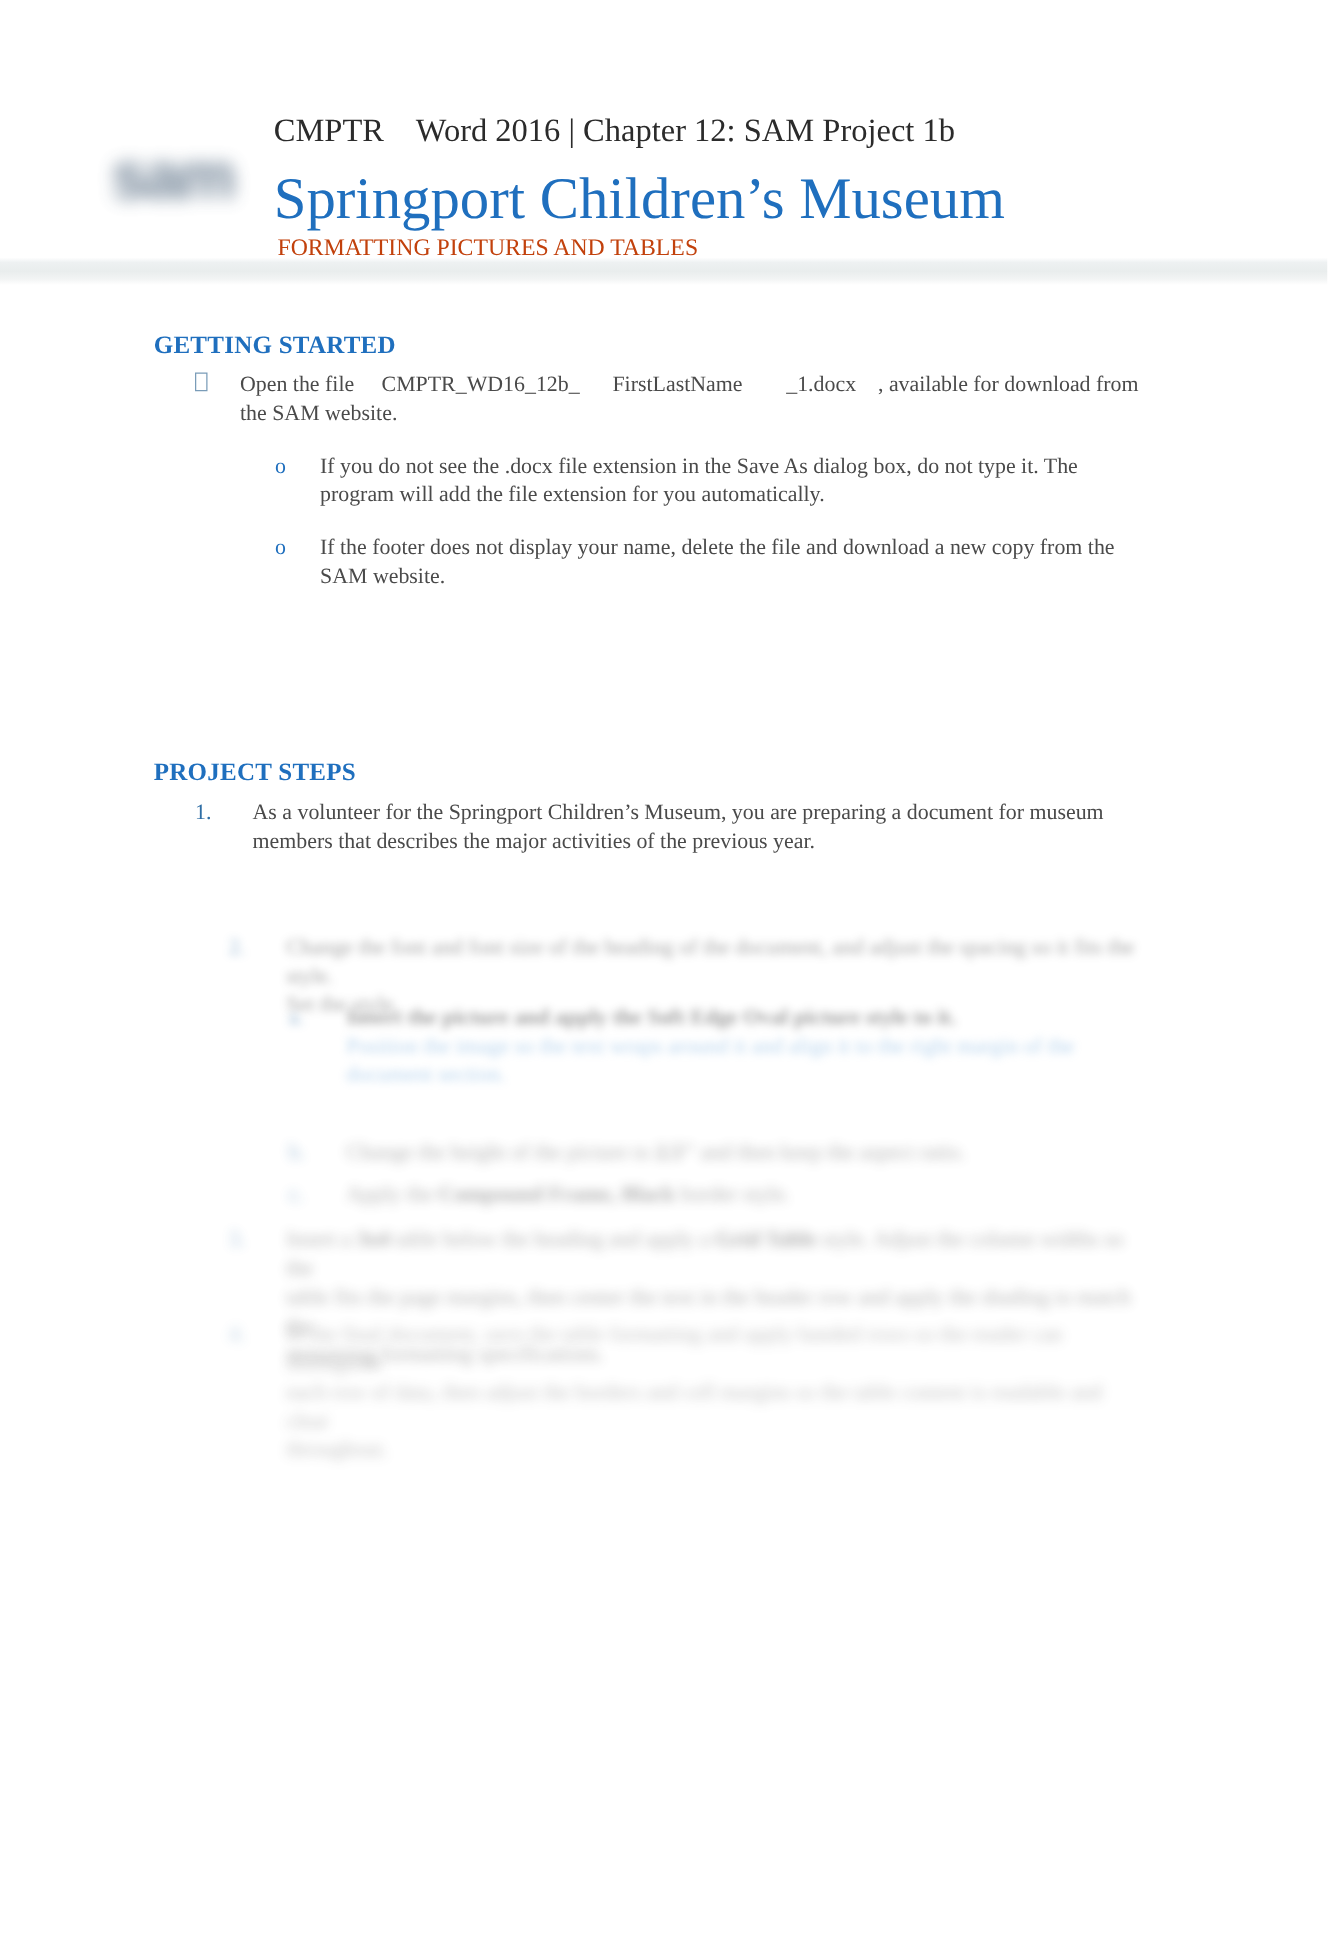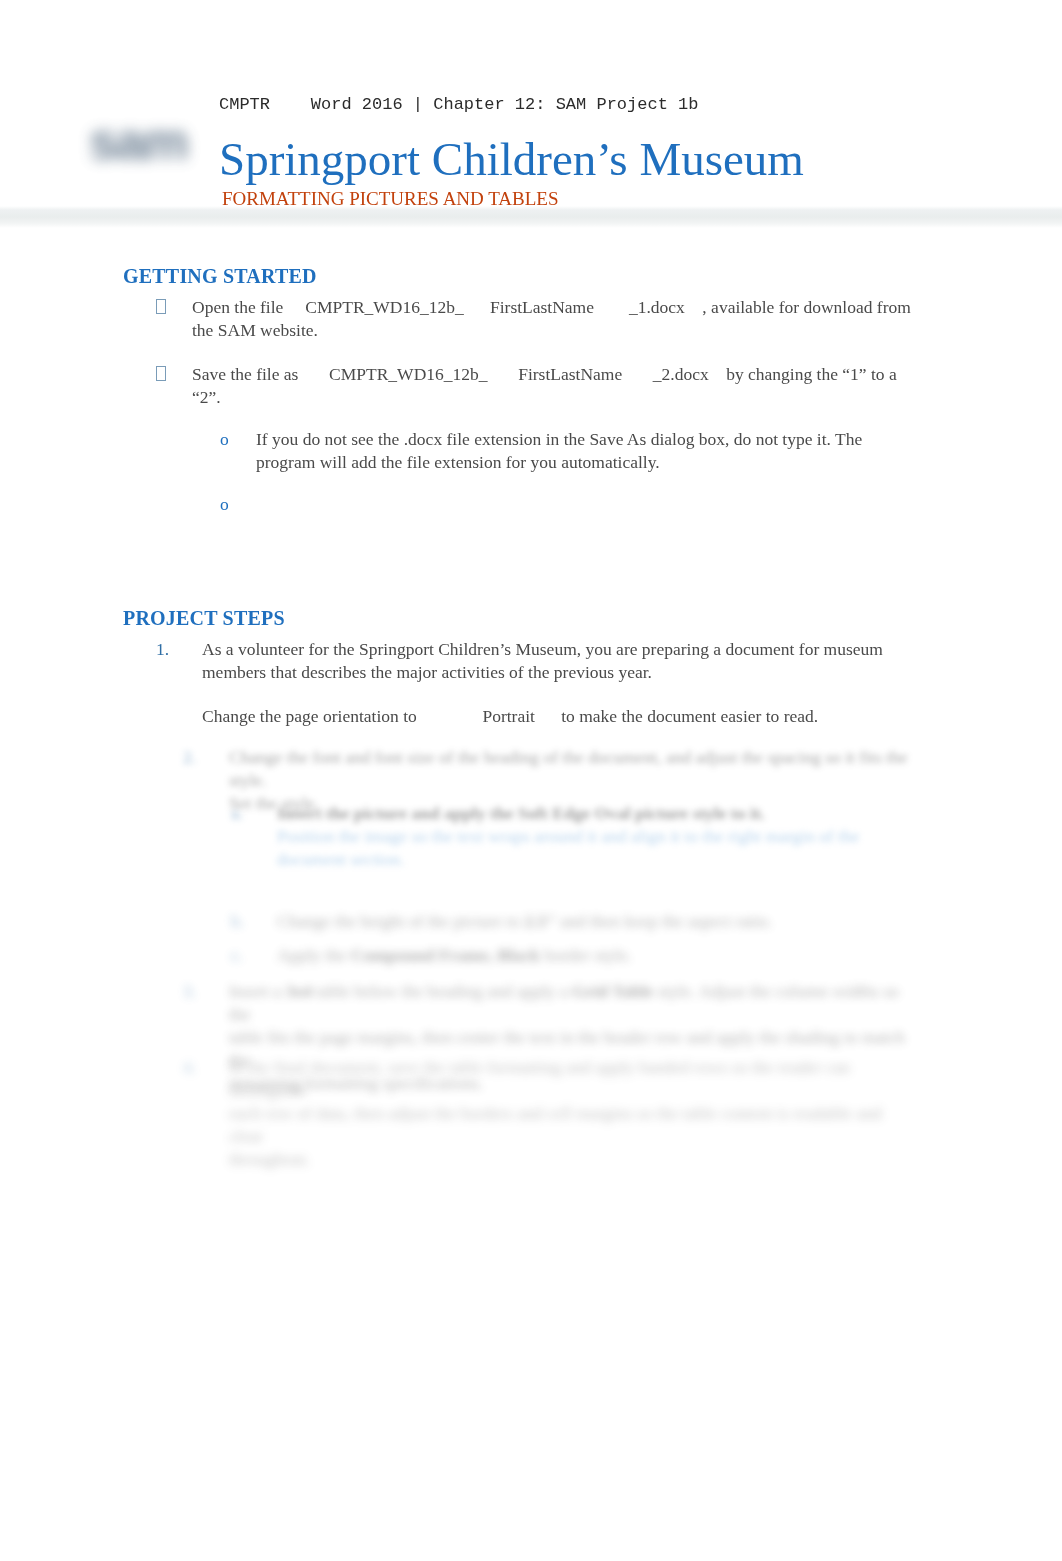--- a/index.html
+++ b/index.html
@@ -43,25 +43,24 @@
     line-height: 66px;
     text-align: center;
   }
   .header-text {
     position: absolute;
     left: 219px;
     top: 90px;
     width: 760px;
   }
   .header-line1 {
-    font-size: 17px;
+    font-size: 26px;
     color: #2b2b2b;
     line-height: 30px;
     white-space: pre;
-    font-family: Liberation Mono, monospace;
   }
   .header-title {
     font-size: 47px;
     color: #1f6fbe;
     line-height: 48px;
     margin-top: 15px;
     white-space: pre;
   }
   .header-subtitle {
     font-size: 19px;
@@ -186,48 +185,42 @@
 
   <h2 class="section-heading" id="sec-getting-started">GETTING STARTED</h2>
 
   <div class="list-block" style="left:123px; top:64px; width:790px;">
 
     <div class="li lvl1" style="margin-top:0;">
       <span class="marker"><span class="tofu"></span></span>
       <span class="body-text">Open the file     CMPTR_WD16_12b_      FirstLastName        _1.docx    , available for download from the SAM website.</span>
     </div>
 
-    <div class="li lvl1" style="margin-top:21px;">
-      <span class="marker"><span class="tofu"></span></span>
-      <span class="body-text">Save the file as       CMPTR_WD16_12b_       FirstLastName       _2.docx    by changing the “1” to a “2”.</span>
-    </div>
 
     <div class="li lvl2" style="margin-top:19px;">
       <span class="marker o-marker">o</span>
       <span class="body-text">If you do not see the .docx file extension in the Save As dialog box, do not type it. The program will add the file extension for you automatically.</span>
     </div>
 
 
     <div class="li lvl2" style="margin-top:19px;">
       <span class="marker o-marker">o</span>
+      <span class="body-text">If the footer does not display your name, delete the file and download a new copy from the SAM website.</span>
     </div>
   </div>
 
   <h2 class="section-heading" id="sec-project-steps">PROJECT STEPS</h2>
 
   <div class="list-block" style="left:123px; top:406px; width:790px;">
 
     <div class="li lvl1n" style="margin-top:0;">
       <span class="marker num-marker">1.</span>
       <span class="body-text">As a volunteer for the Springport Children’s Museum, you are preparing a document for museum members that describes the major activities of the previous year.</span>
     </div>
 
-    <div class="li lvl1n" style="margin-top:21px;">
-      <span class="body-text">Change the page orientation to               Portrait      to make the document easier to read.</span>
-    </div>
   </div>
 
   <div class="blurred" style="left:150px; top:514px; width:770px;">
     <div class="li lvl1n">
       <span class="marker num-marker">2.</span>
       <span class="body-text">Change the font and font size of the heading of the document, and adjust the spacing so it fits the style.
 Set the style.</span>
     </div>
   </div>
 

